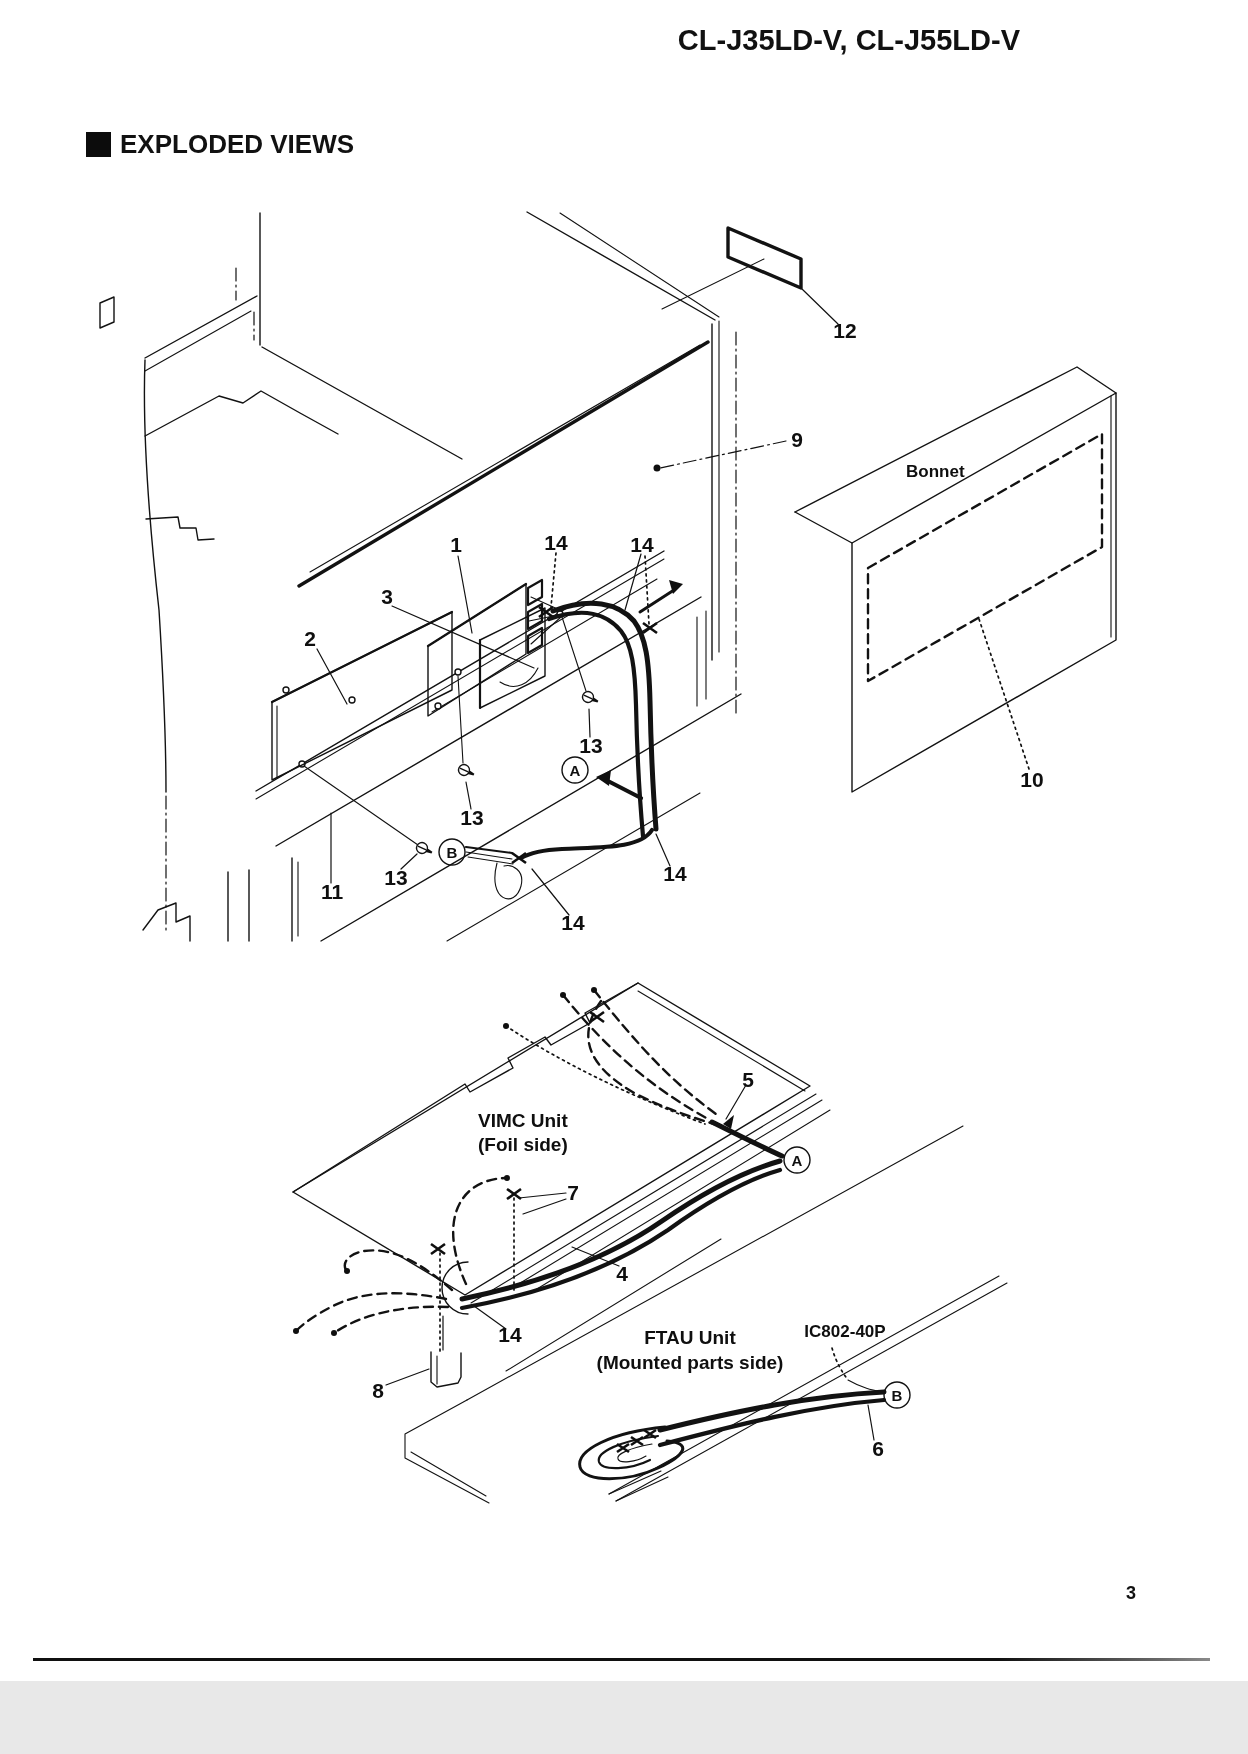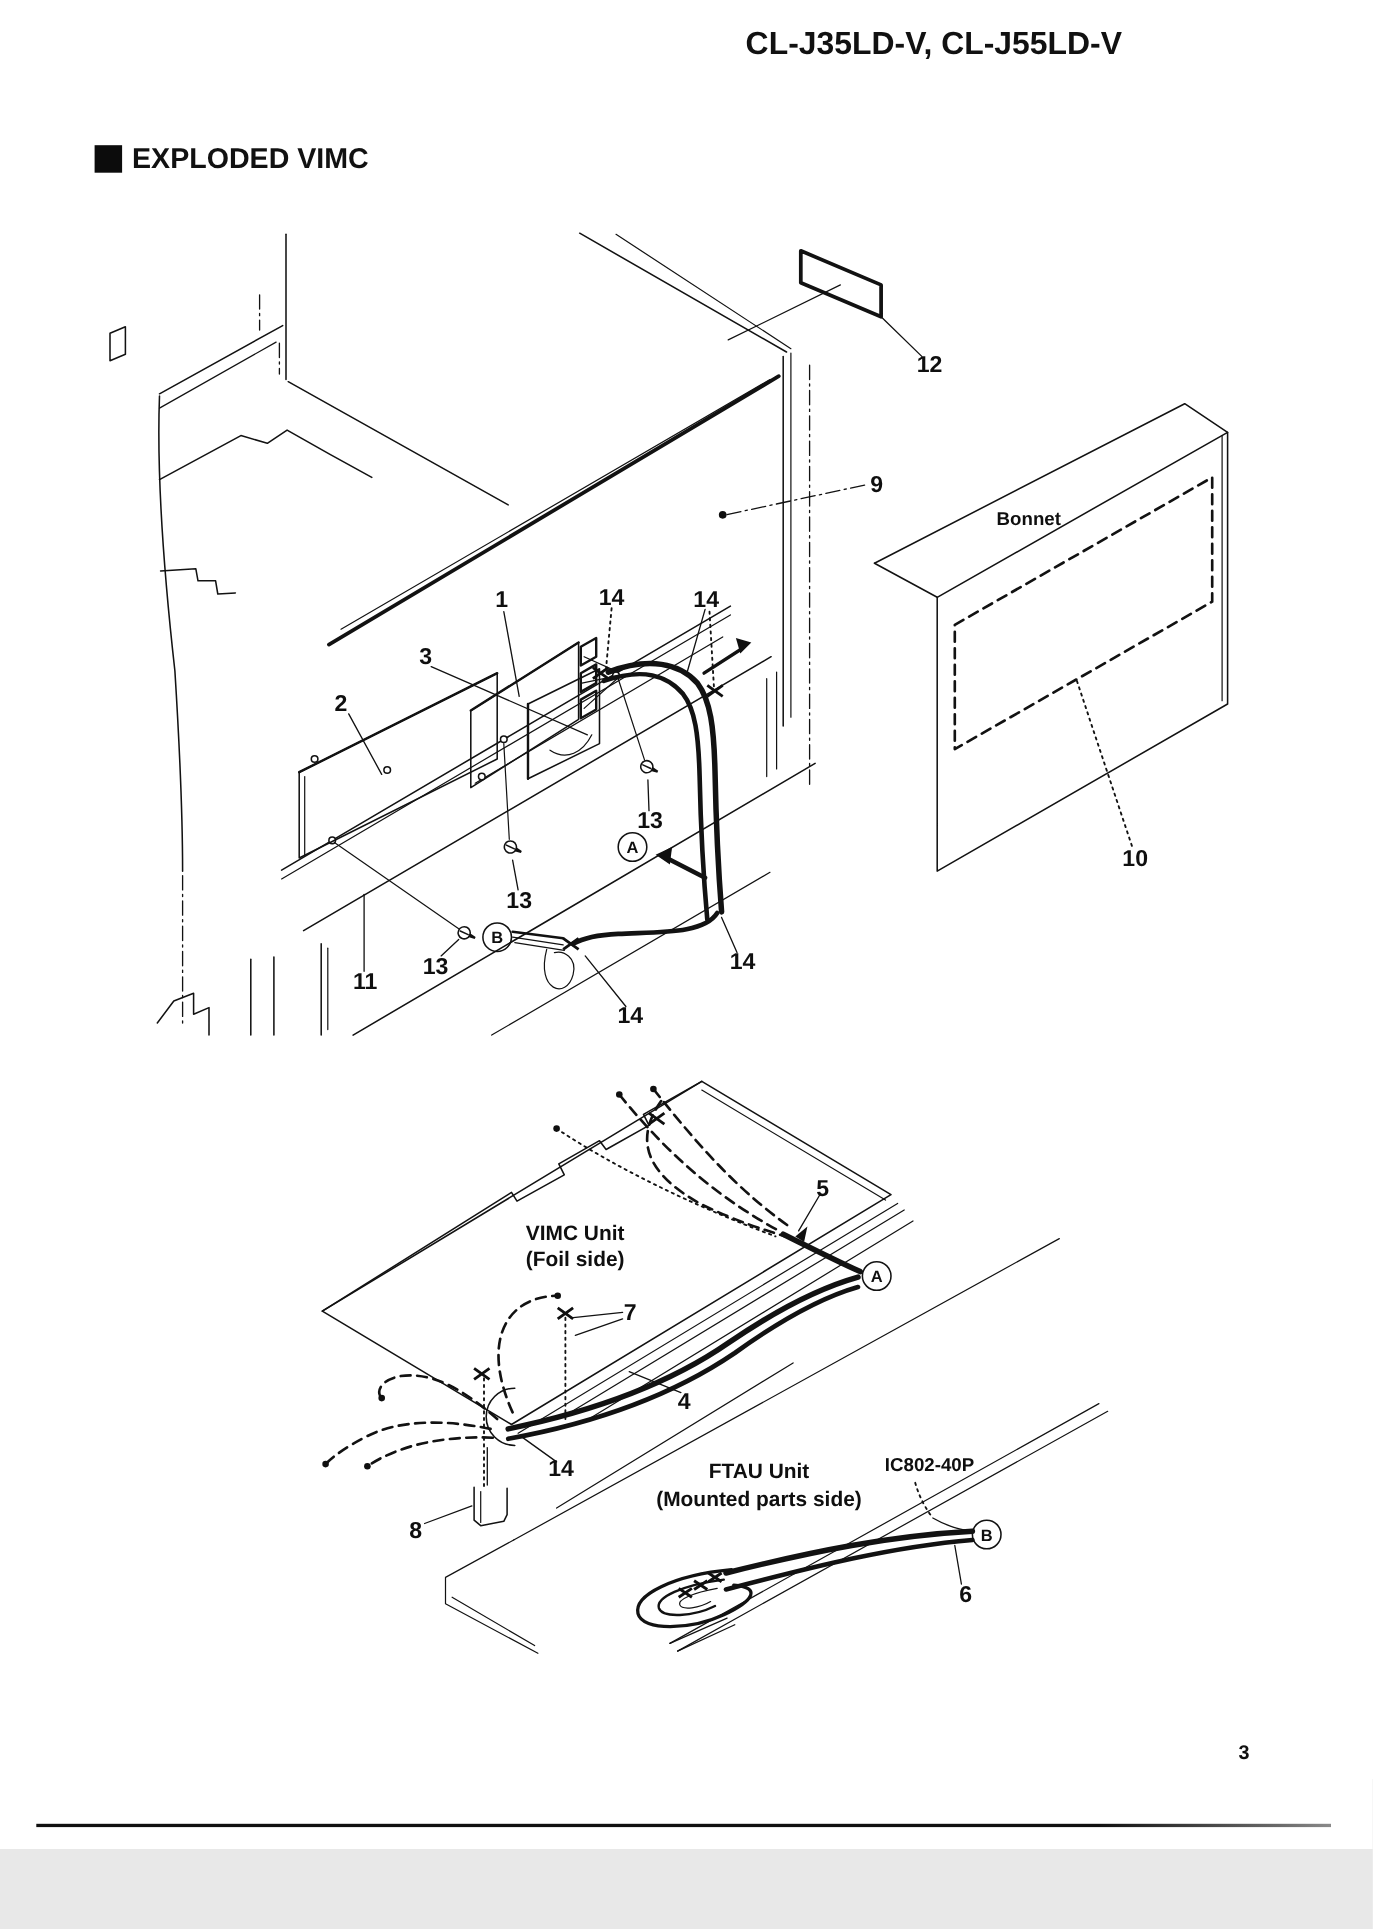--- a/index.html
+++ b/index.html
@@ -36,21 +36,21 @@
 </style>
 </head>
 <body>
 
 <div id="page">
 
   <div class="abs" id="model-title">CL-J35LD-V, CL-J55LD-V</div>
 
   <div class="abs" id="section-header">
     <span id="section-bullet"></span>
-    <span id="section-title">EXPLODED VIMC</span>
+    <span id="section-title">EXPLODED VIEWS</span>
   </div>
 
   <svg width="1248" height="1754" viewBox="0 0 1248 1754">
 
     <g id="upper-linework">
 
       <path class="ln" d="M527,212 L715,320"></path>
       <path class="ln thin" d="M560,213 L719,317"></path>
       <path class="ln" d="M712,324 L712,660"></path>
       <path class="ln thin" d="M719,321 L719,652"></path>

